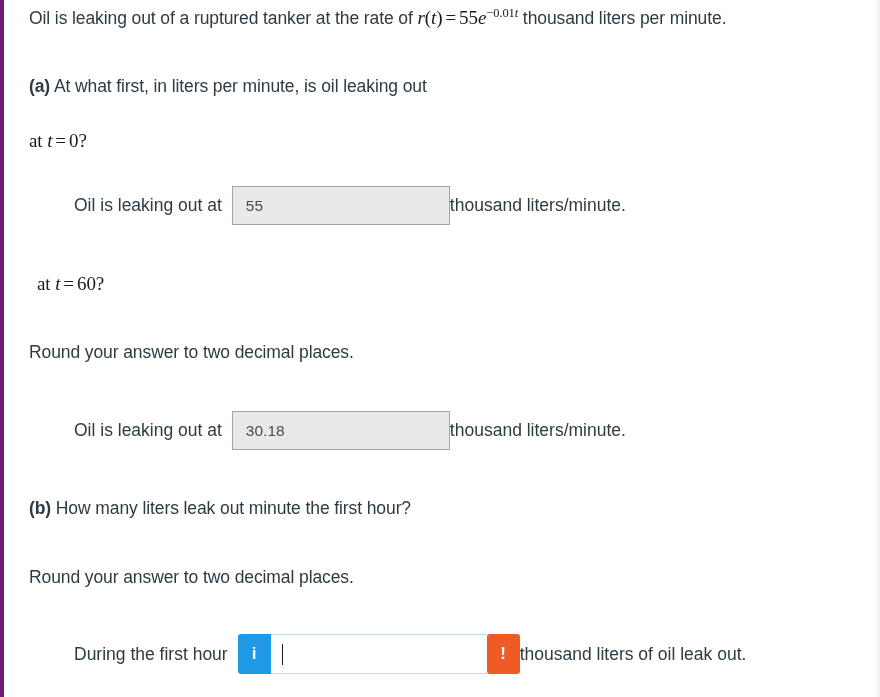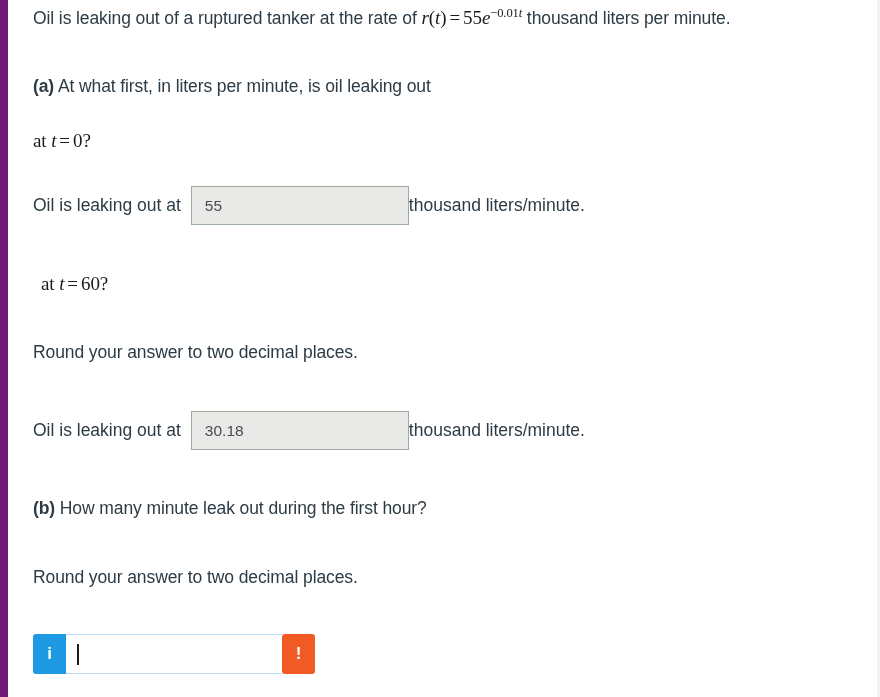--- a/index.html
+++ b/index.html
@@ -17,21 +17,21 @@
   }
 
   
   .page {
     position: absolute;
     left: 0;
     top: 0;
     width: 880px;
     height: 697px;
     box-sizing: border-box;
-    border-left: 8px solid #701a75;
+    border-left: 4px solid #701a75;
     border-right: 3px solid #f0f2f3;
     background: #ffffff;
   }
 
   .content {
     position: absolute;
     left: 25px;
     top: 0;
     width: 845px;
   }
@@ -73,20 +73,21 @@
   .ansrow {
     position: absolute;
     display: flex;
     align-items: center;
     white-space: nowrap;
   }
   .ansrow .pre,
   .ansrow .post {
     font-size: 17.5px;
     color: #2d3b45;
+    margin-left: 45px;
   }
   .ansrow .pre { margin-right: 10px; }
   .ansrow .post { margin-left: 0; }
 
   .boxfield {
     width: 218px;
     height: 39px;
     box-sizing: border-box;
     background: #e9eae8;
     border: 1px solid #9bab9b;
@@ -178,30 +179,32 @@
 
     <div class="ansrow" style="top:411px; left:0;">
       <span class="pre">Oil is leaking out at</span>
       <div class="boxfield">
         <span>30.18</span>
       </div>
       <span class="post">thousand liters/minute.</span>
     </div>
 
     <div class="line" style="top:498px; left:0;">
-      <span class="bold-label">(b)</span><span> How many minute leak out during the first hour?</span>
+      <span class="bold-label">(b)</span><span> How many liters leak out minute the first hour?</span>
     </div>
 
     <div class="line" style="top:567px; left:0;">Round your answer to two decimal places.</div>
 
     <div class="ansrow" style="top:634px; left:0;">
+      <span class="pre">During the first hour</span>
       <div class="inputgroup">
         <div class="badge badge-info">i</div>
         <div class="textfield">
           <span class="caret"></span>
             <span></span>
         </div>
         <div class="badge badge-alert">!</div>
       </div>
+      <span class="post">thousand liters of oil leak out.</span>
     </div>
 
   </div>
 </div>
 
 </body></html>

